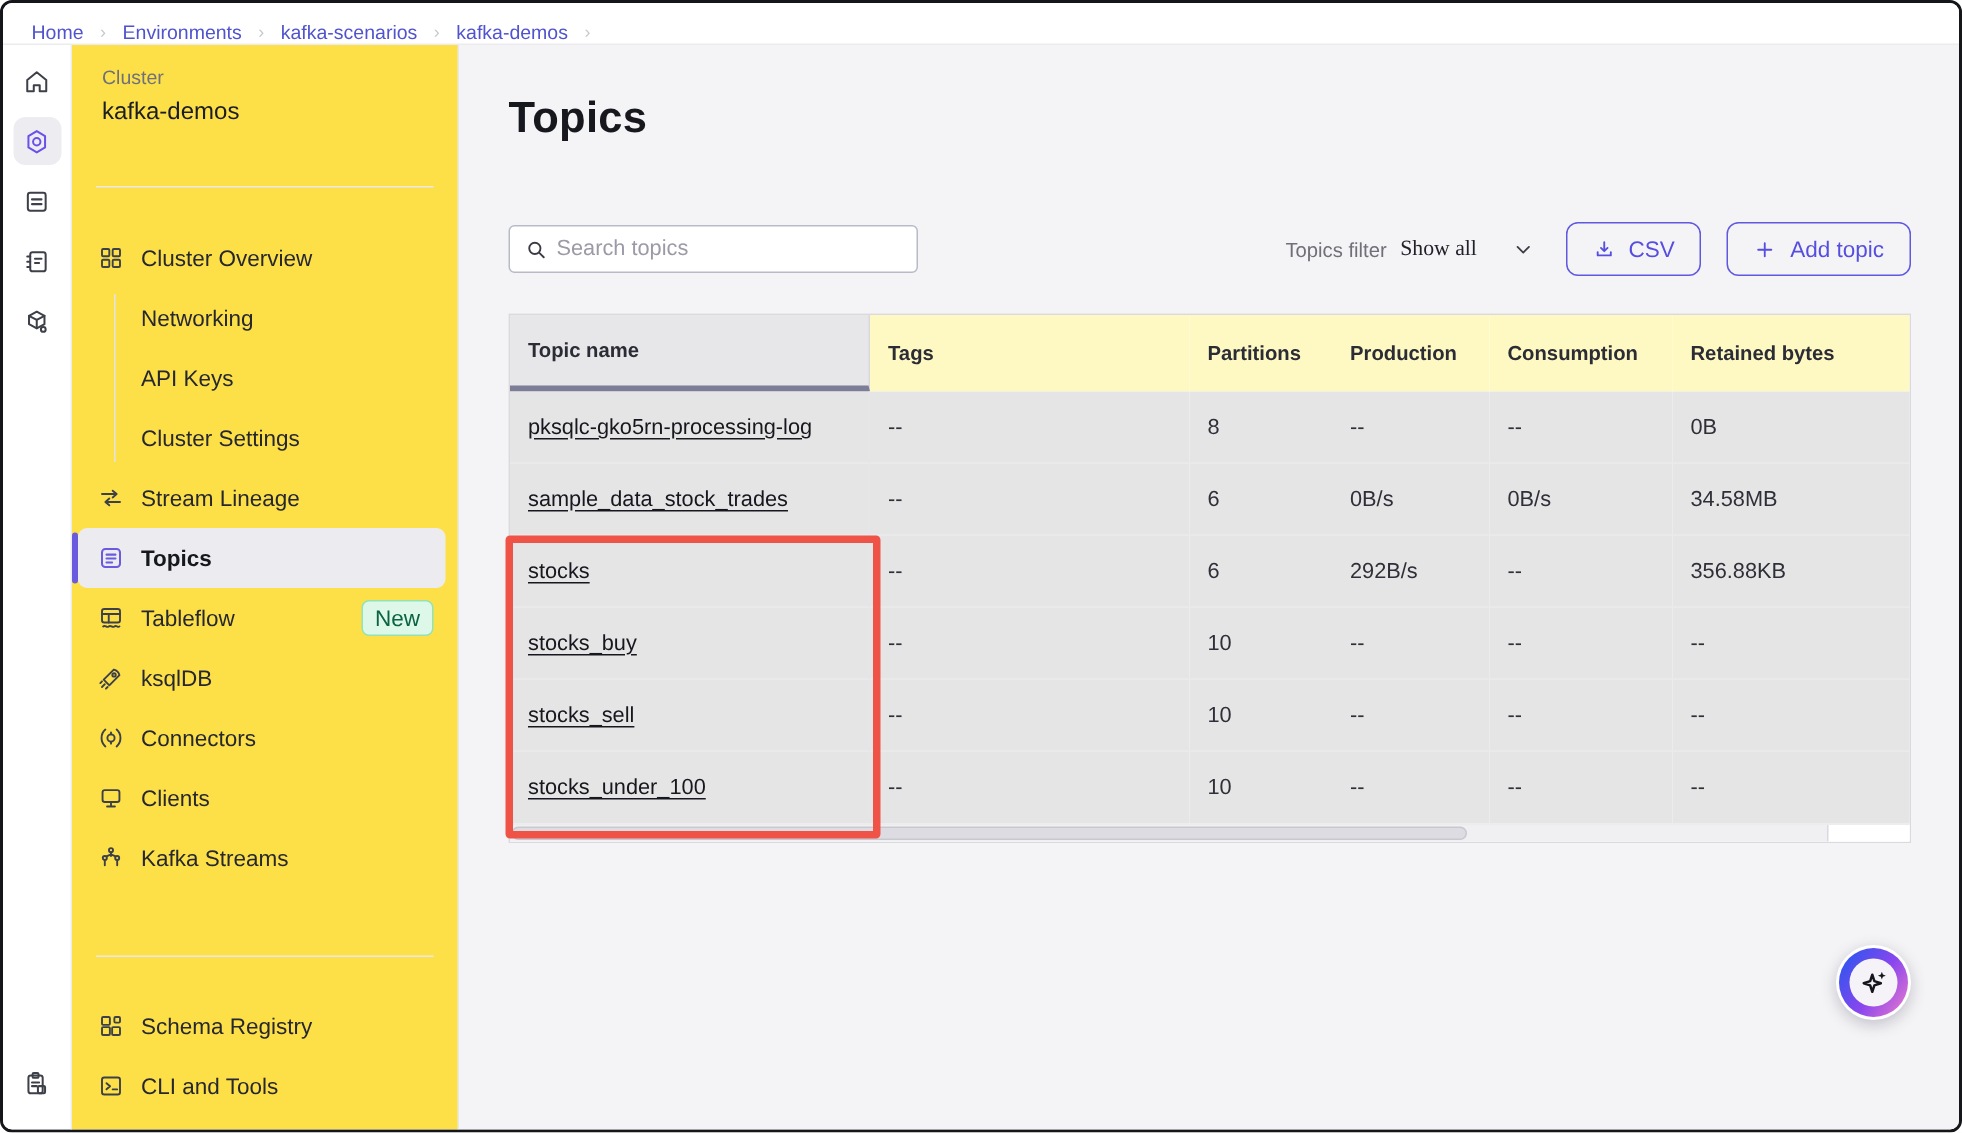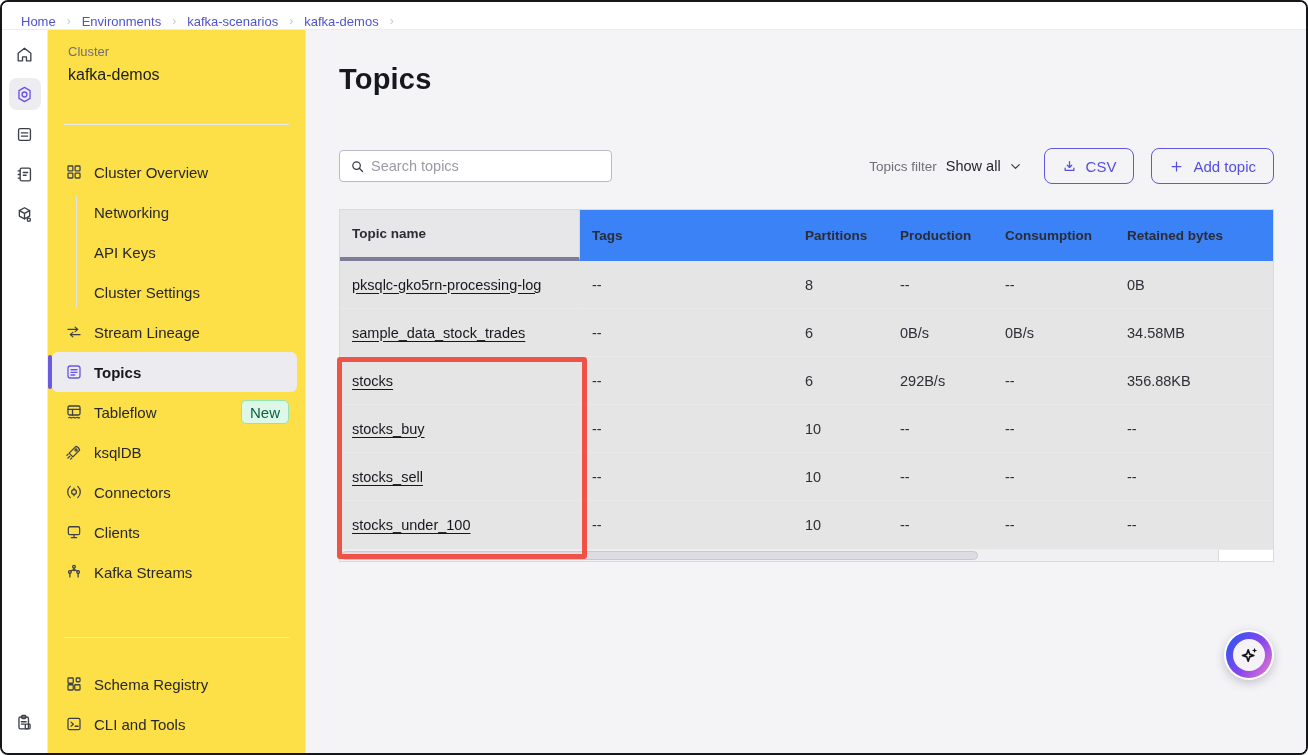--- a/index.html
+++ b/index.html
@@ -55,32 +55,32 @@
 
   .toolbar { margin-top:50px; height:36px; display:flex; align-items:center; }
   .search-box { width:273px; height:32px; background:#fff; border:1px solid #b9bac8; border-radius:4px;
                 display:flex; align-items:center; padding:0 10px; gap:4px; }
   .search-box svg { width:15px; height:15px; color:#3a3b44; flex:0 0 15px; }
   .search-box input { border:none; outline:none; background:transparent; font-size:14.5px; color:#2c2d35; width:100%;
                       font-family:"Liberation Sans", sans-serif; }
   .search-box input::placeholder { color:#9a9ba6; }
   .toolbar-right { margin-left:auto; display:flex; align-items:center; }
   .filter-label { font-size:13.5px; color:#6f7078; margin-right:9px; }
-  .filter-select { display:flex; align-items:center; gap:8px; font-size:14.5px; color:#1f2028; cursor:pointer; margin-right:22px; }
+  .filter-select { display:flex; align-items:center; gap:24px; font-size:14.5px; color:#1f2028; cursor:pointer; margin-right:22px;font-family:Liberation Serif, serif; }
   .filter-select svg { width:13px; height:13px; color:#3a3b44; }
   .btn { height:36px; display:flex; align-items:center; gap:9px; padding:0 17px; border:1px solid #6058df;
          border-radius:8px; background:transparent; color:#554ee0; font-size:15px; cursor:pointer;
          font-family:"Liberation Sans", sans-serif; }
   .btn svg { width:15px; height:15px; }
   .btn + .btn { margin-left:17px; }
 
   
   .table-card { margin-top:25px; position:relative; background:#fff; border:1px solid #dadade; }
   .t-grid { display:grid; grid-template-columns:240px 213px 95px 105px 122px 1fr; }
-  .t-hcell { height:51px; display:flex; align-items:center; padding-left:12px; background:#3b82f6;
+  .t-hcell { height:51px; display:flex; align-items:center; padding-left:12px; background:#fef9c3;
              font-size:13.5px; font-weight:700; color:#2b2c35; cursor:pointer; }
   .t-hcell.first { background:#e7e7ea; border-bottom:4px solid #7d7d97; border-right:1px solid #d8d8dd; }
   .t-cell { height:48px; display:flex; align-items:center; padding-left:12px; background:#e5e5e5;
             border-bottom:1px solid #e9e9ec; font-size:14.5px; color:#2e2f38; }
   .t-cell.first { border-right:1px solid #e6e6ea; }
   .t-grid > .t-cell:nth-last-child(-n+6) { border-bottom:none; }
   .topic-link { color:#17181f; font-weight:500; text-decoration:underline; text-underline-offset:3px; cursor:pointer; }
 
   .t-scroll { height:12px; display:flex; background:#fff; border-top:1px solid #ececee; }
   .t-track { flex:1; position:relative; background:#f0f0f3; cursor:pointer; }

